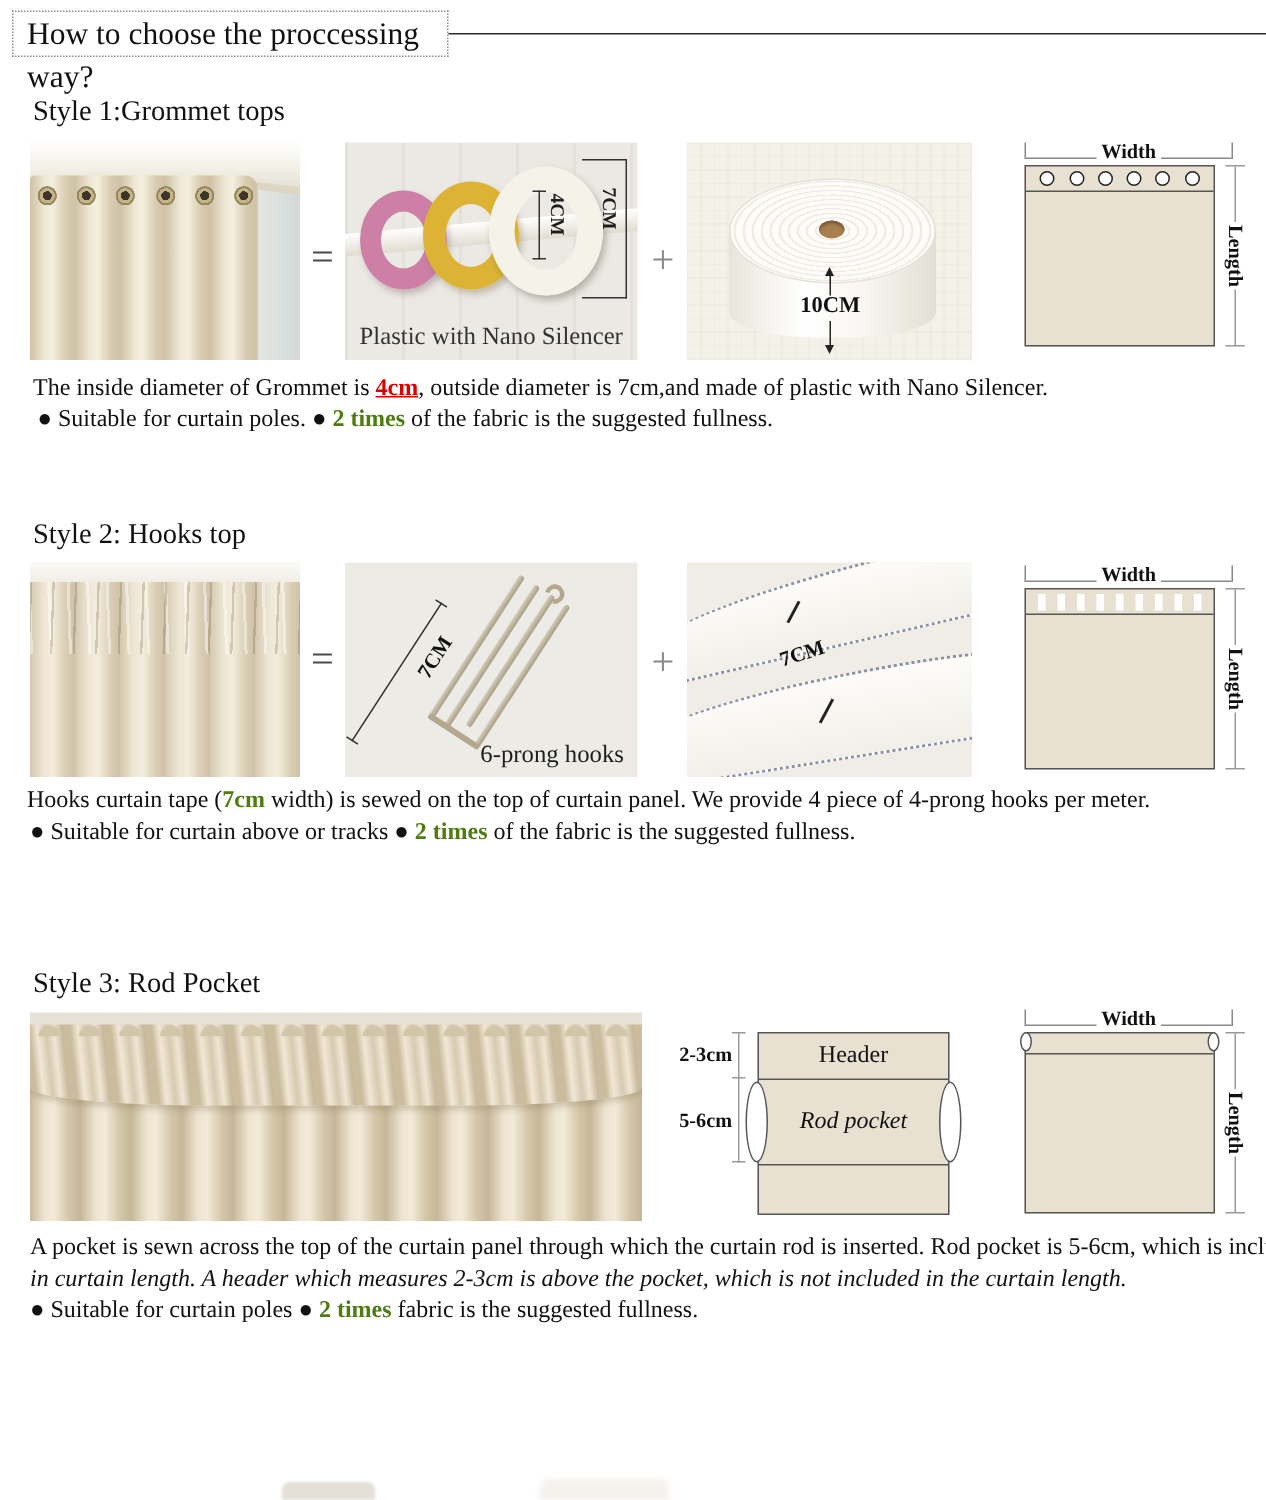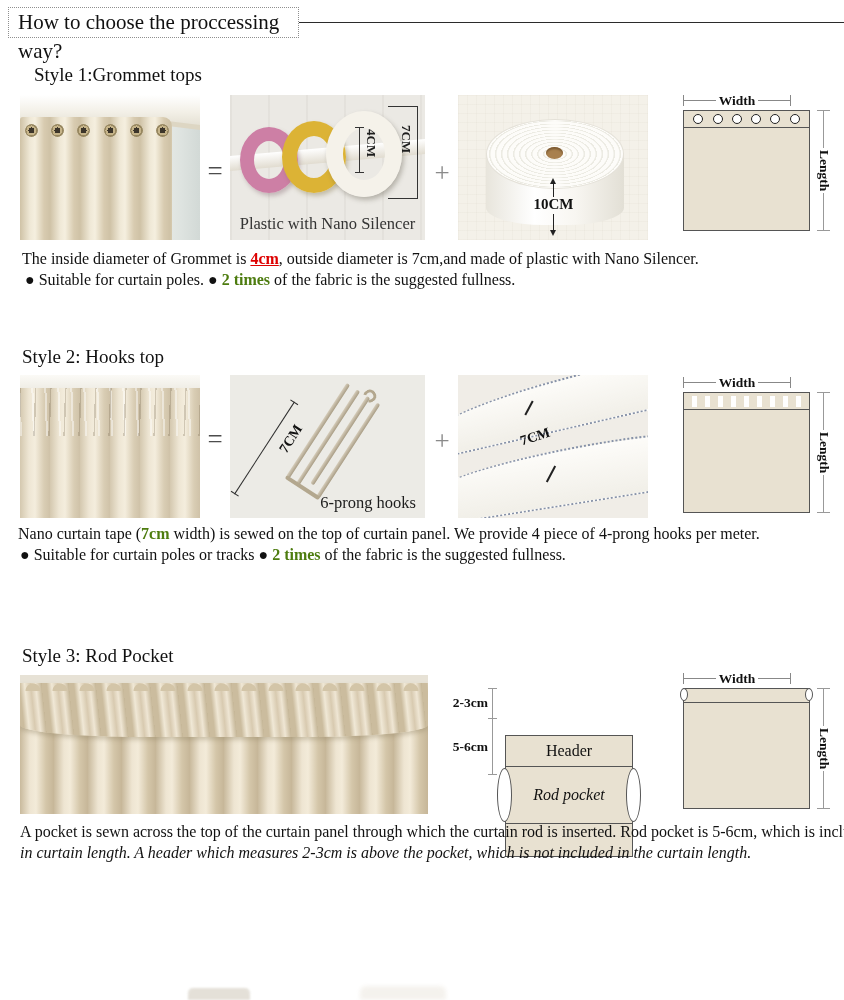--- a/index.html
+++ b/index.html
@@ -4,21 +4,21 @@
 <style>
   html,body{margin:0;padding:0;background:#fff;}
   .stage{position:relative;width:844px;height:1000px;background:#fff;overflow:hidden;
          font-family:"Liberation Serif",serif;color:#111;}
   
   .title-box{position:absolute;left:8px;top:7px;width:291px;height:31px;box-sizing:border-box;
              border:1px dotted #8f8f8f;background:#fff;font-size:21px;line-height:29px;padding-left:9px;}
   .title-rule{position:absolute;left:299px;top:22px;width:545px;height:1px;background:#2b2b2b;}
   
   .sec-heading{position:absolute;font-size:19px;white-space:nowrap;}
-  .h1{left:34px;top:64px;} .h2{left:22px;top:346px;} .h3{left:22px;top:645px;}
+  .h1{left:22px;top:64px;} .h2{left:22px;top:346px;} .h3{left:22px;top:645px;}
   .textline{position:absolute;font-size:16px;white-space:nowrap;}
   .t1a{left:22px;top:250px;} .t1b{left:25px;top:271px;}
   .t2a{left:18px;top:525px;} .t2b{left:20px;top:546px;}
   .t3a{left:20px;top:823px;} .t3b{left:20px;top:844px;font-style:italic;} .t3c{left:20px;top:865px;}
   .seg-r{color:#4d7c0f;font-weight:bold;font-family:Liberation Serif, serif;}
   .seg-ru{color:#dd0000;font-weight:bold;text-decoration:underline;}
   
   .op{position:absolute;font-size:27px;color:#4c4c4c;width:26px;text-align:center;}
   .op.plus{color:#8a8a8a;}
   .eq1{left:202px;top:156px;} .plus1{left:429px;top:158px;}
@@ -110,42 +110,42 @@
       background:repeating-linear-gradient(90deg,#c9ba9d 0,#eee5d2 10px,#f3ebd9 16px,#d4c6a9 26px,#c6b698 34px);}
   .p7-ruffle{position:absolute;left:0;right:0;top:8px;height:54px;
       background:repeating-linear-gradient(84deg,#cbbc9e 0 5px,#f0e8d6 10px,#d8cab0 16px,#efe6d4 21px,#c5b697 27px);
       border-radius:0 0 30% 30%/0 0 12px 12px;box-shadow:0 3px 4px rgba(140,125,95,.35);}
   .p7-edge{position:absolute;left:0;right:0;top:2px;height:14px;
       background:radial-gradient(circle at 13px 14px,#d3c5a8 7px,transparent 8px);
       background-size:27px 14px;background-repeat:repeat-x;}
   
   .diag{position:absolute;width:184px;height:152px;}
   .d1{left:660px;top:93px;} .d2{left:660px;top:375px;} .d3{left:660px;top:671px;}
-  .m-width{position:absolute;left:23px;top:2px;width:108px;height:11px;display:flex;align-items:center;
+  .m-width{position:absolute;left:23px;top:2px;width:139px;height:11px;display:flex;align-items:flex-end;
       border-left:1px solid #888;border-right:1px solid #888;box-sizing:border-box;}
   .m-width::before,.m-width::after{content:"";flex:1;height:0;border-top:1px solid #888;}
   .m-width .lbl{padding:0 3px;font-size:13.5px;font-weight:bold;line-height:11px;}
   .panel{position:absolute;left:23px;top:17px;width:127px;height:121px;background:#e8e1d1;
       border:1px solid #555;box-sizing:border-box;}
   .m-len{position:absolute;left:157px;top:17px;width:13px;height:121px;display:flex;flex-direction:column;
       align-items:center;border-top:1px solid #999;border-bottom:1px solid #999;box-sizing:border-box;}
   .m-len::before,.m-len::after{content:"";flex:1;width:0;border-left:1px solid #999;}
   .m-len .lbl{writing-mode:vertical-rl;font-size:13.5px;font-weight:bold;padding:2px 0;}
   .grommet-strip{height:16px;border-bottom:1px solid #555;display:flex;align-items:center;justify-content:space-evenly;}
   .g-hole{width:8px;height:8px;background:#fff;border:1.3px solid #222;border-radius:50%;}
   .slot-strip{height:16px;border-bottom:1px solid #555;display:flex;align-items:center;justify-content:space-evenly;}
   .slot{width:5px;height:11px;background:#fff;}
   .pocket-strip{height:13px;border-bottom:1px solid #555;position:relative;}
   .pocket-end{position:absolute;width:8px;height:13px;background:#fff;border:1px solid #555;
       border-radius:50%;top:-1px;box-sizing:border-box;}
   .pocket-end.l{left:-4px;} .pocket-end.r{right:-4px;}
   
   .d3mid{position:absolute;left:450px;top:668px;width:200px;height:152px;}
   .rp-panel{position:absolute;left:55px;top:20px;width:128px;height:122px;background:#e8e1d1;
-      border:1px solid #555;box-sizing:border-box;margin-top:47px;}
+      border:1px solid #555;box-sizing:border-box;}
   .rp-header{height:30px;border-bottom:1px solid #555;display:flex;align-items:center;justify-content:center;font-size:16px;}
   .rp-pocket{height:56px;border-bottom:1px solid #555;display:flex;align-items:center;justify-content:center;
       font-size:16px;position:relative;font-style:italic;}
   .rp-ell{position:absolute;width:15px;height:54px;background:#fff;border:1px solid #555;border-radius:50%;
       top:1px;box-sizing:border-box;}
   .rp-ell.l{left:-9px;} .rp-ell.r{right:-9px;}
   .rp-measure{position:absolute;left:42px;top:20px;width:1px;height:87px;background:#999;}
   .rp-measure::before,.rp-measure::after{content:"";position:absolute;left:-4px;width:9px;height:1px;background:#999;}
   .rp-measure::before{top:0;} .rp-measure::after{bottom:0;}
   .rp-tick{position:absolute;left:38px;top:50px;width:9px;height:1px;background:#999;}
@@ -282,22 +282,22 @@
           <i class="slot"></i>
           <i class="slot"></i>
           <i class="slot"></i>
       </div>
     </div>
     <div class="m-len">
       <span class="lbl">Length</span>
     </div>
   </div>
 
-  <div class="textline t2a"><span class="seg-n">Nano curtain tape (</span><span class="seg-r">7cm</span><span class="seg-n"> width) is sewed on the top of curtain panel. We provide 4 piece of 4-prong hooks per meter.</span></div>
-  <div class="textline t2b"><span class="seg-n">● Suitable for curtain poles or tracks ● </span><span class="seg-r">2 times</span><span class="seg-n"> of the fabric is the suggested fullness.</span></div>
+  <div class="textline t2a"><span class="seg-n">Hooks curtain tape (</span><span class="seg-r">7cm</span><span class="seg-n"> width) is sewed on the top of curtain panel. We provide 4 piece of 4-prong hooks per meter.</span></div>
+  <div class="textline t2b"><span class="seg-n">● Suitable for curtain above or tracks ● </span><span class="seg-r">2 times</span><span class="seg-n"> of the fabric is the suggested fullness.</span></div>
 
   <div class="sec-heading h3">Style 3: Rod Pocket</div>
 
   <div class="photo p7">
     <div class="p7-fab"></div>
     <div class="p7-ruffle"></div>
     <div class="p7-edge"></div>
   </div>
 
   <div class="d3mid">
@@ -327,16 +327,17 @@
         <i class="pocket-end r"></i>
       </div>
     </div>
     <div class="m-len">
       <span class="lbl">Length</span>
     </div>
   </div>
 
   <div class="textline t3a"><span class="seg-n">A pocket is sewn across the top of the curtain panel through which the curtain rod is inserted. Rod pocket is 5-6cm, which is included</span></div>
   <div class="textline t3b"><span class="seg-n">in curtain length. A header which measures 2-3cm is above the pocket, which is not included in the curtain length.</span></div>
+  <div class="textline t3c"><span class="seg-n">● Suitable for curtain poles ● </span><span class="seg-r">2 times</span><span class="seg-n"> fabric is the suggested fullness.</span></div>
 
   <div class="smudge"></div>
   <div class="smudge2"></div>
 </div>
 
 </body></html>

